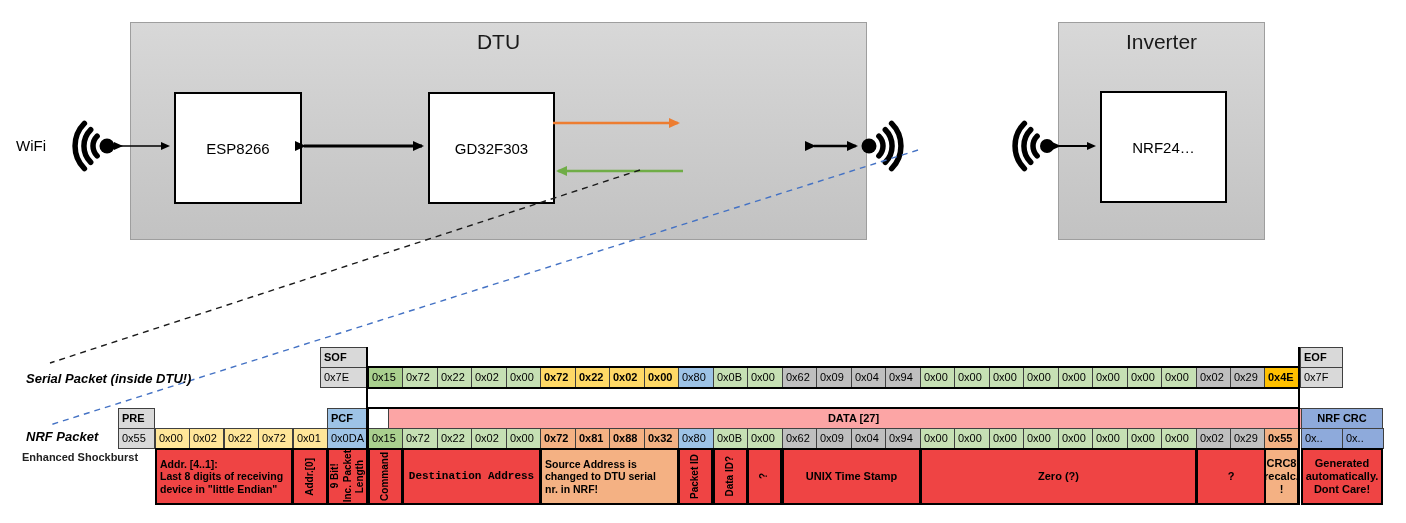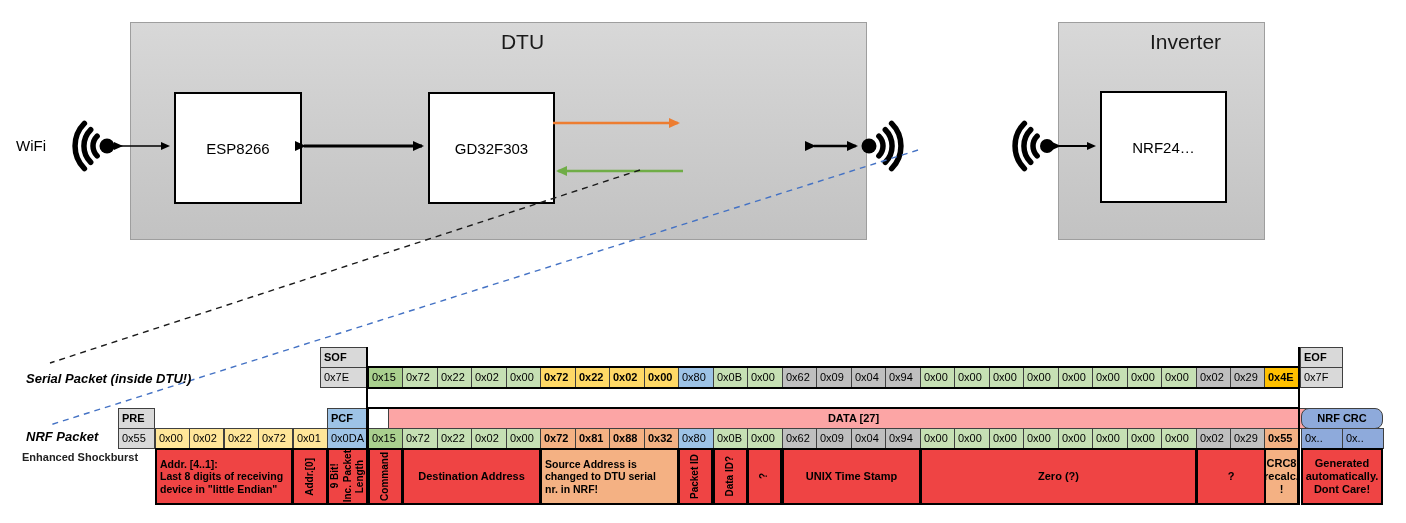--- a/index.html
+++ b/index.html
@@ -1,20 +1,20 @@
 <!DOCTYPE html>
 <html><head>
 <meta charset="utf-8">
 <style>
   html,body{margin:0;padding:0;background:#fff;}
   #canvas{position:relative;width:1406px;height:523px;background:#fff;overflow:hidden;
           font-family:"Liberation Sans","DejaVu Sans",sans-serif;color:#000;}
   .abs{position:absolute;}
   .graybox{position:absolute;background:linear-gradient(180deg,#d8d8d8,#c2c2c2);border:1px solid #9e9e9e;}
-  .gtitle{position:absolute;width:100%;text-align:center;top:7px;font-size:21px;color:#1a1a1a;padding-left:24px;}
+  .gtitle{position:absolute;width:100%;text-align:center;top:7px;font-size:21px;color:#1a1a1a;}
   .node{position:absolute;background:#fff;border:2px solid #000;display:flex;align-items:center;justify-content:center;font-size:15px;}
   .rowlabel{position:absolute;font-size:13px;font-weight:700;font-style:italic;white-space:nowrap;}
   .sublabel{position:absolute;font-size:11px;font-weight:700;color:#222;white-space:nowrap;}
   .cell{position:absolute;box-sizing:border-box;border:1px solid #404040;font-size:11px;
         line-height:1;display:flex;align-items:center;white-space:nowrap;padding-left:3px;}
   .cell.center{justify-content:center;padding-left:0;}
   .head{font-weight:600;}
   .strong{font-weight:700;}
   .ann{position:absolute;box-sizing:border-box;border:2px solid #000;font-size:11px;font-weight:600;
        display:flex;align-items:center;justify-content:center;text-align:center;white-space:pre-line;
@@ -106,21 +106,21 @@
   <div class="cell head" style="left:320px;top:347px;width:48px;height:21px;background:#D9D9D9;">SOF</div>
   <div class="cell" style="left:320px;top:367px;width:48px;height:21px;background:#D9D9D9;">0x7E</div>
   <div class="cell head" style="left:1300px;top:347px;width:43px;height:21px;background:#D9D9D9;">EOF</div>
   <div class="cell" style="left:1300px;top:367px;width:43px;height:21px;background:#D9D9D9;">0x7F</div>
 
   <div class="cell head" style="left:118px;top:408px;width:37px;height:21px;background:#D9D9D9;">PRE</div>
   <div class="cell" style="left:118px;top:428px;width:37px;height:21px;background:#D9D9D9;">0x55</div>
   <div class="cell head" style="left:327px;top:408px;width:41px;height:21px;background:#9DC3E6;">PCF</div>
   <div class="cell" style="left:327px;top:428px;width:41px;height:21px;background:#9DC3E6;">0x0DA</div>
   <div class="cell head center" style="left:388px;top:408px;width:931px;height:21px;background:#fca5a5;">DATA [27]</div>
-  <div class="cell head center" style="left:1301px;top:408px;width:82px;height:21px;background:#8EAADB;border-radius:8px;">NRF CRC</div>
+  <div class="cell head center" style="left:1301px;top:408px;width:82px;height:21px;background:#8EAADB;">NRF CRC</div>
 
   <div id="dyn">
       <div class="cell" style="left: 368px; top: 367px; width: 35px; height: 21px; background: rgb(169, 208, 142);">0x15</div>
       <div class="cell" style="left: 402px; top: 367px; width: 36px; height: 21px; background: rgb(198, 224, 180);">0x72</div>
       <div class="cell" style="left: 437px; top: 367px; width: 35px; height: 21px; background: rgb(198, 224, 180);">0x22</div>
       <div class="cell" style="left: 471px; top: 367px; width: 36px; height: 21px; background: rgb(198, 224, 180);">0x02</div>
       <div class="cell" style="left: 506px; top: 367px; width: 35px; height: 21px; background: rgb(198, 224, 180);">0x00</div>
       <div class="cell strong" style="left: 540px; top: 367px; width: 36px; height: 21px; background: rgb(255, 217, 102);">0x72</div>
       <div class="cell strong" style="left: 575px; top: 367px; width: 35px; height: 21px; background: rgb(255, 217, 102);">0x22</div>
       <div class="cell strong" style="left: 609px; top: 367px; width: 36px; height: 21px; background: rgb(255, 217, 102);">0x02</div>
@@ -178,21 +178,21 @@
       <div class="cell" style="left: 1301px; top: 428px; width: 42px; height: 21px; background: rgb(142, 170, 219);">0x..</div>
       <div class="cell" style="left: 1342px; top: 428px; width: 42px; height: 21px; background: rgb(142, 170, 219);">0x..</div>
       <div class="ann left" style="left: 155px; top: 448px; width: 138px; height: 57px;">Addr. [4..1]:
 Last 8 digits of receiving
 device in "little Endian"</div>
       <div class="ann vert" style="left: 292px; top: 448px; width: 36px; height: 57px;"><span>Addr.[0]</span></div>
       <div class="ann vert" style="left: 327px; top: 448px; width: 42px; height: 57px;"><span>9 Bit!
 Inc. Packet
 Length</span></div>
       <div class="ann vert" style="left: 368px; top: 448px; width: 35px; height: 57px;"><span>Command</span></div>
-      <div class="ann" style="left: 402px; top: 448px; width: 139px; height: 57px;">Destination Address</div>
+      <div class="ann" style="left: 402px; top: 448px; width: 139px; height: 57px; font-family: Liberation Mono, monospace;">Destination Address</div>
       <div class="ann left" style="left: 540px; top: 448px; width: 139px; height: 57px; background: rgb(244, 177, 131);">Source Address is
 changed to DTU serial
 nr. in NRF!</div>
       <div class="ann vert" style="left: 678px; top: 448px; width: 35px; height: 57px;"><span>Packet ID</span></div>
       <div class="ann vert" style="left: 713px; top: 448px; width: 35px; height: 57px;"><span>Data ID?</span></div>
       <div class="ann vert" style="left: 747px; top: 448px; width: 35px; height: 57px;"><span>?</span></div>
       <div class="ann" style="left: 782px; top: 448px; width: 139px; height: 57px;">UNIX Time Stamp</div>
       <div class="ann" style="left: 920px; top: 448px; width: 277px; height: 57px;">Zero (?)</div>
       <div class="ann" style="left: 1196px; top: 448px; width: 70px; height: 57px;">?</div>
       <div class="ann" style="left: 1264px; top: 448px; width: 35px; height: 57px; background: rgb(244, 177, 131);">CRC8

